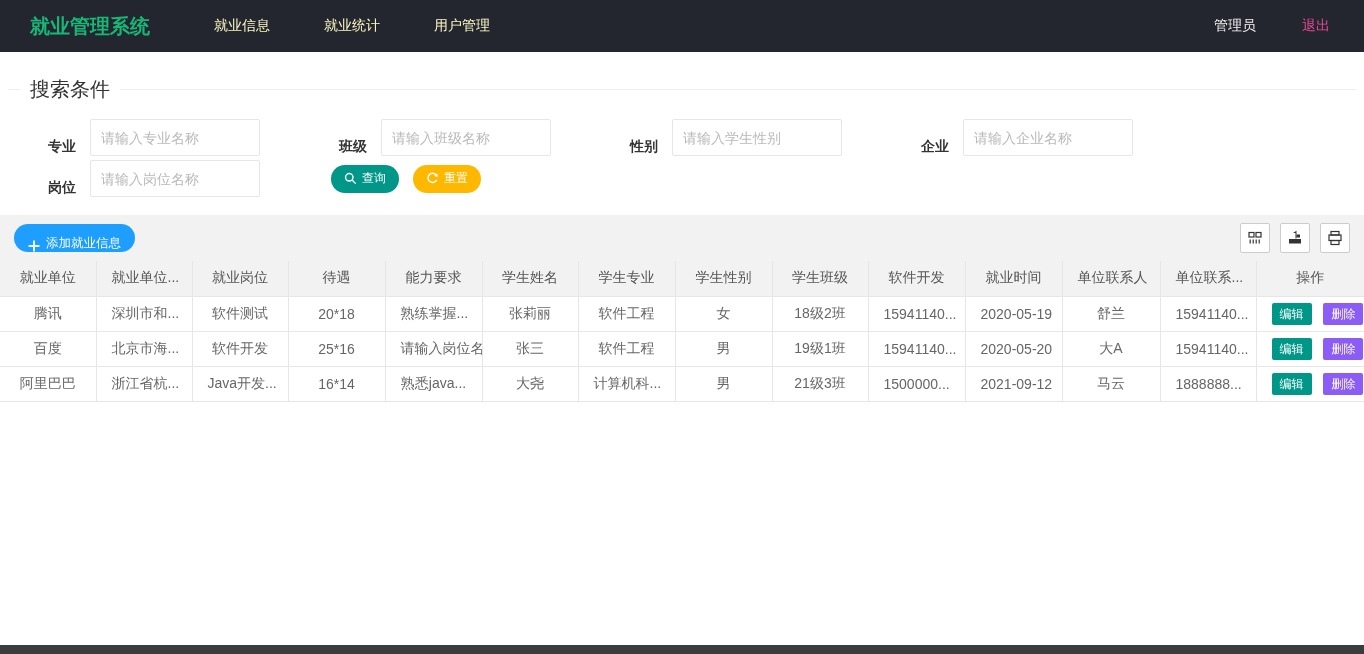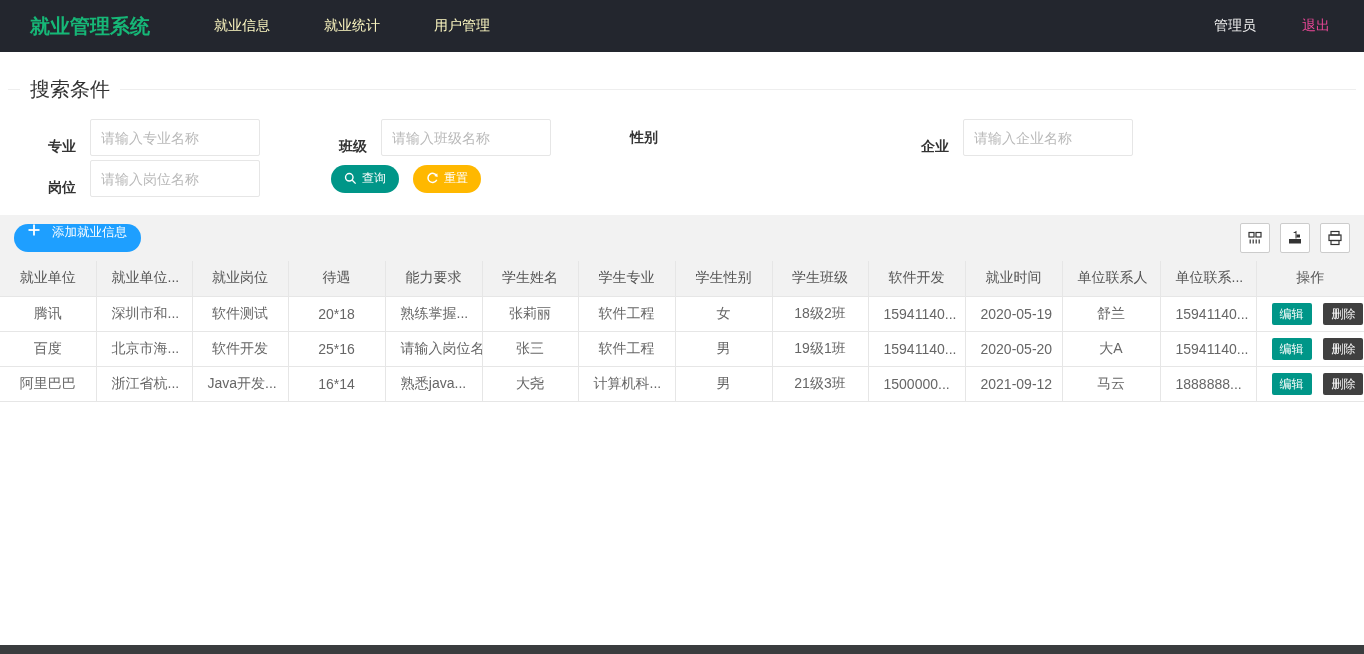--- a/index.html
+++ b/index.html
@@ -36,21 +36,21 @@
   }
   .btn-query { background:#009688; }
   .btn-reset { background:#ffb800; margin-left:14px; }
   
   .toolbar {
     margin-top:18px; height:46px; background:#f2f2f2; display:flex;
     align-items:center; padding:0 14px; justify-content:space-between;
   }
   .add-btn {
     height:28px; padding:0 14px; border:none; border-radius:15px; background:#1e9fff;
-    color:#fff; font-size:12.5px; display:inline-flex; align-items:flex-start; gap:12px;
+    color:#fff; font-size:12.5px; display:inline-flex; align-items:flex-end; gap:6px;
     cursor:pointer; font-family:inherit;
   }
   .tool-btn-group { display:flex; align-items:center; }
   .tool-btn {
     width:30px; height:30px; background:#fff; border:1px solid #ccc; border-radius:2px;
     display:flex; align-items:center; justify-content:center; margin-left:10px; cursor:pointer;
   }
   
   table.data-table { width:1364px; border-collapse:collapse; table-layout:fixed; }
   .data-table th, .data-table td {
@@ -59,21 +59,21 @@
     overflow:hidden; white-space:nowrap;
   }
   .data-table th { background:#f2f2f2; color:#555; font-weight:normal; }
   .data-table td { background:#fff; color:#666; }
   .data-table th:last-child, .data-table td:last-child { border-right:none; }
   .mini-btn {
     display:inline-block; height:22px; line-height:22px; padding:0 8px; font-size:12px;
     color:#fff; border:none; border-radius:2px; cursor:pointer; font-family:inherit;
   }
   .mini-edit { background:#009688; margin-right:8px; }
-  .mini-del { background:#404040;text-align:center; }
+  .mini-del { background:#8b5cf6;text-align:center; }
   
   .hscrollbar { position:absolute; left:0; bottom:0; width:1364px; height:9px; background:#3a3c3e; }
 </style>
 </head>
 <body>
 
 <div class="navbar">
   <div class="brand">就业管理系统</div>
   <div class="nav-item">就业信息</div>
   <div class="nav-item">就业统计</div>
@@ -94,20 +94,21 @@
       <div class="form-item">
         <label class="form-label">专业</label>
         <input class="form-input" placeholder="请输入专业名称" style="">
       </div>
       <div class="form-item">
         <label class="form-label">班级</label>
         <input class="form-input" placeholder="请输入班级名称" style="">
       </div>
       <div class="form-item">
         <label class="form-label">性别</label>
+        <input class="form-input" placeholder="请输入学生性别" style="">
       </div>
       <div class="form-item">
         <label class="form-label">企业</label>
         <input class="form-input" placeholder="请输入企业名称" style="">
       </div>
     </div>
     <div class="form-row">
       <div class="form-item">
         <label class="form-label">岗位</label>
         <input class="form-input" placeholder="请输入岗位名称" style="">

